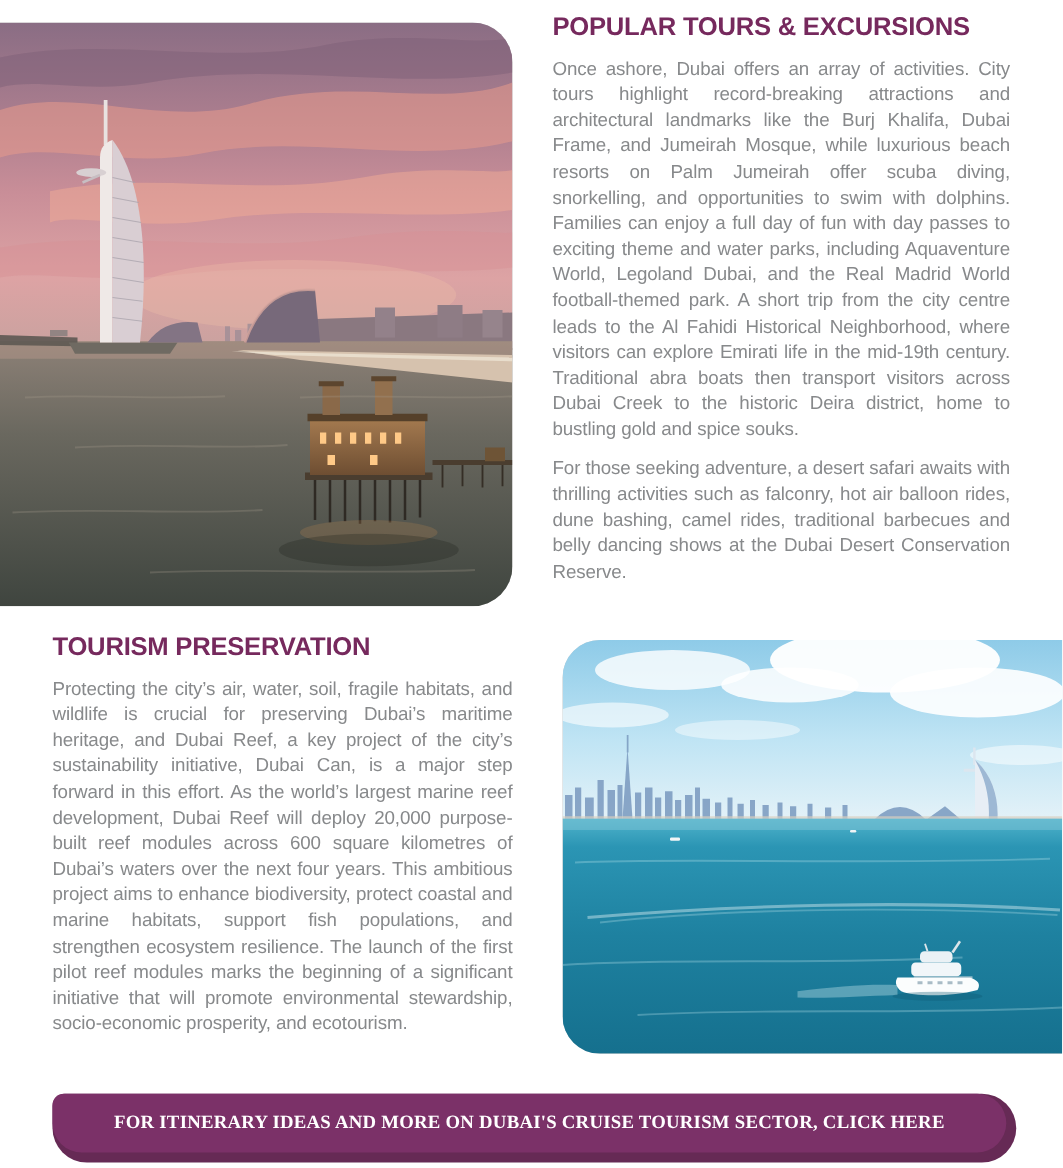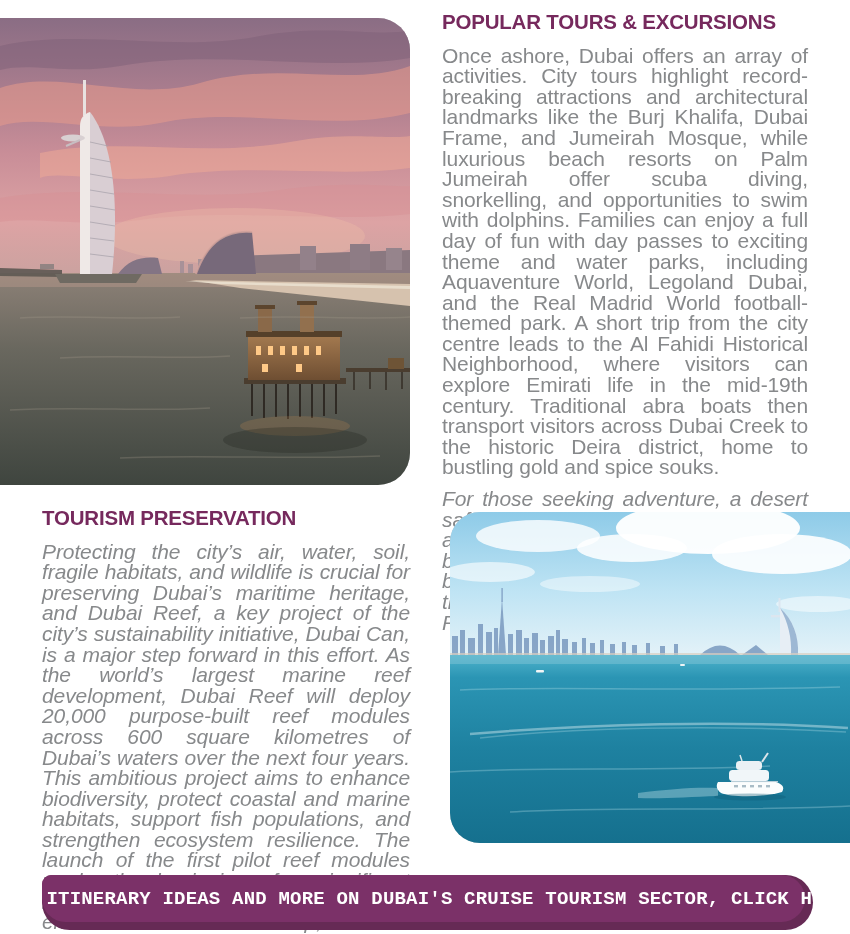--- a/index.html
+++ b/index.html
@@ -16,38 +16,38 @@
   .col{position:absolute;}
   .col-tours{left:442px;top:10px;width:366px;}
   .col-marine{left:42px;top:506px;width:368px;}
   .col h2{
     margin:0 0 12px 0;
     font-size:20.5px;line-height:1.15;font-weight:700;
     color:#76295d;letter-spacing:-0.2px;
   }
   .col p{
     margin:0 0 11px 0;
-    font-size:21px;line-height:20.6px;
+    font-size:15px;line-height:20.6px;
     color:#87898b;text-align:justify;letter-spacing:-0.1px;
   }
-  .col p:last-child{margin-bottom:0;font-style:italic;}
+  .col p:last-child{margin-bottom:0;}
   
   .banner{
     position:absolute;left:42px;top:875px;width:771px;height:55px;
     background:#662a55;border-radius:10px 28px 28px 28px;
     border:none;padding:0;cursor:pointer;
   }
   .banner-face{
     position:absolute;left:0;top:0;width:763px;height:47px;
     background:#7b3168;border-radius:10px 26px 26px 26px;
     display:flex;align-items:center;justify-content:center;
   }
   .banner-face span{
-    color:#ffffff;font-weight:700;font-size:19px;letter-spacing:0.2px;
-    font-family:Liberation Mono, monospace;white-space:nowrap;
+    color:#ffffff;font-weight:700;font-size:15px;letter-spacing:0.2px;
+    font-family:Liberation Serif, serif;white-space:nowrap;
   }
 </style>
 </head>
 <body>
 
 <div class="page">
 
   <figure class="photo photo-left">
     <svg viewBox="0 0 410 467" preserveAspectRatio="none">
       <defs>

